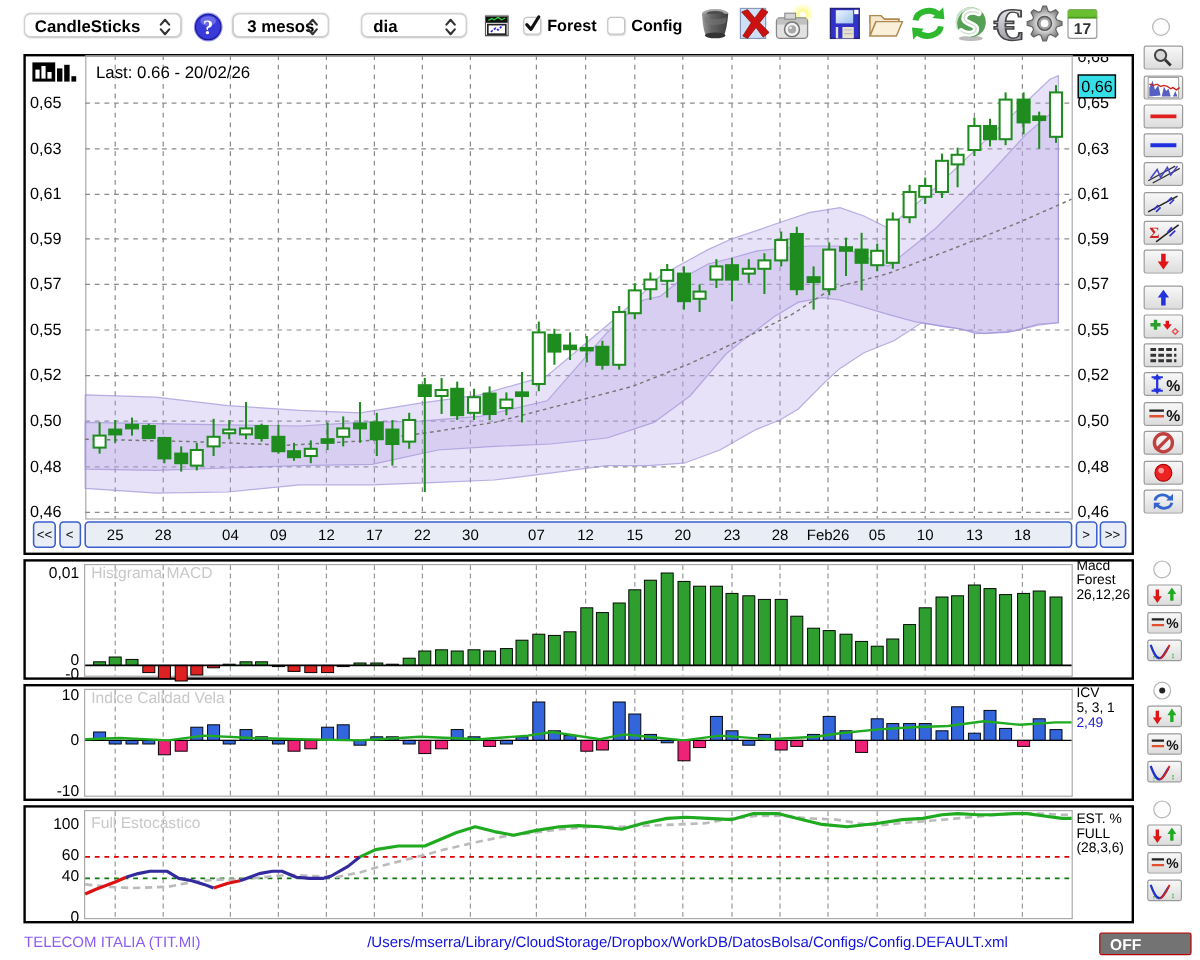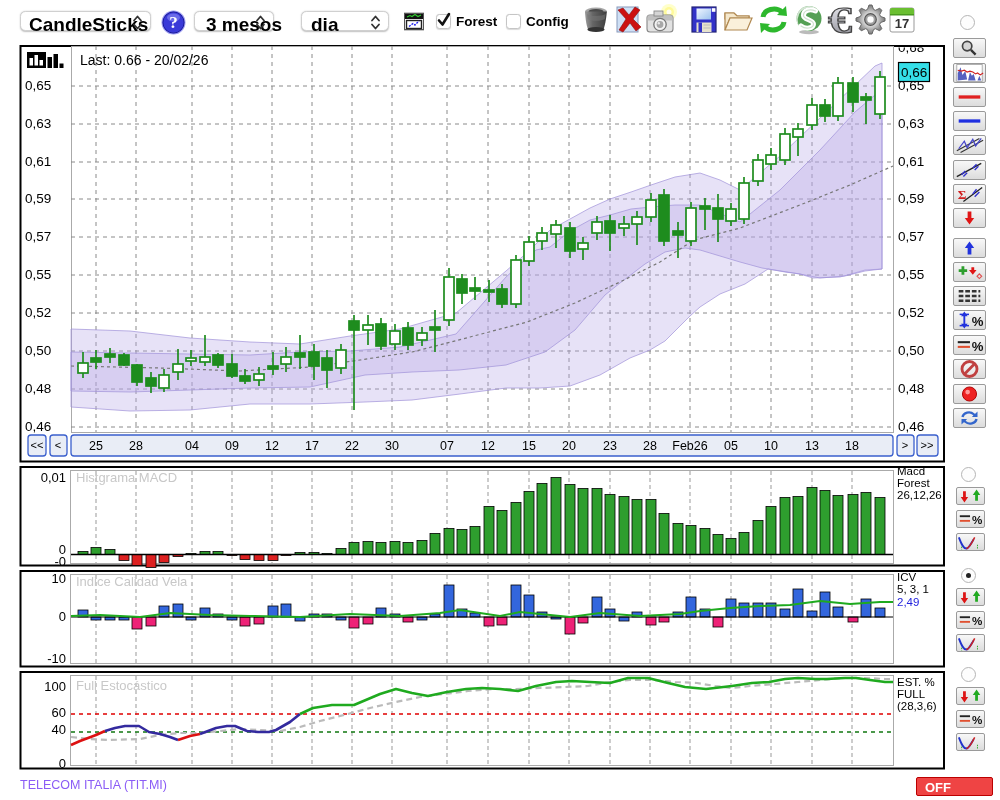--- a/index.html
+++ b/index.html
@@ -1,18 +1,18 @@
 <!DOCTYPE html>
 <html><head><meta charset="utf-8"><style>
 * { margin:0; padding:0; box-sizing:border-box; }
 html,body { width:1000px; height:800px; background:#fff; font-family:"Liberation Sans", sans-serif; overflow:hidden; }
 #stage { position:relative; width:1000px; height:800px; }
 .popup { position:absolute; top:11px; height:20px; background:#fff; border:1px solid #d0d0d0;
   border-radius:5.5px; box-shadow:0 0.5px 1.5px rgba(0,0,0,0.25); }
-.ptxt { position:absolute; top:2px; font-size:19px; font-weight:600; color:#000; white-space:nowrap; }
+.ptxt { position:absolute; top:2px; font-size:14px; font-weight:600; color:#000; white-space:nowrap; }
 .chev { position:absolute; right:7px; top:3px; }
 .help { position:absolute; left:161px; top:10px; }
 .cb { position:absolute; top:14px; width:15px; height:15px; background:#fff; border:1px solid #c5c5c5;
   border-radius:3.5px; box-shadow:0 0.5px 1px rgba(0,0,0,0.15); }
 .cb svg { position:absolute; left:-1px; top:-3px; }
 .cblab { position:absolute; top:14px; font-size:13.5px; font-weight:600; color:#000; }
 .sbtn { position:absolute; background:linear-gradient(#f8f8f8,#dcdcdc); border:1px solid #9a9a9a;
   border-radius:2px; display:flex; align-items:center; justify-content:center; }
 .radio { position:absolute; width:15px; height:15px; border:1.5px solid #b5b5b5; border-radius:50%;
   background:#fdfdfd; }
@@ -757,15 +757,16 @@
     </div>
     <div class="sbtn" style="left:956px;top:733px;width:29px;height:18px">
       <svg width="29" height="18" viewBox="0 0 29 18">
         <path d="M2 4c3 8 5 12 8 12s5-6 8-10" fill="none" stroke="#2233cc" stroke-width="2"></path>
         <path d="M10 16c3 0 6-6 9-12" fill="none" stroke="#cc2222" stroke-width="1.6"></path>
         <line x1="5" y1="14" x2="5" y2="17" stroke="#22aa22" stroke-width="1" stroke-dasharray="1.5,1"></line>
         <line x1="22" y1="12" x2="22" y2="17" stroke="#22aa22" stroke-width="1" stroke-dasharray="1.5,1"></line>
       </svg>
     </div>
 <div class="status" style="left:20px;color:#8b5cf6">TELECOM ITALIA (TIT.MI)</div>
-<div style="position:absolute;left:916px;top:777px;width:77px;height:19px;background:#ef4444;border:1px solid #b00;border-radius:2px">
+<div class="status" style="left:306px;color:#1111dd">/Users/mserra/Library/CloudStorage/Dropbox/WorkDB/DatosBolsa/Configs/Config.DEFAULT.xml</div>
+<div style="position:absolute;left:916px;top:777px;width:77px;height:19px;background:#737373;border:1px solid #b00;border-radius:2px">
 <span style="position:absolute;left:8px;top:2px;font-size:13px;font-weight:bold;color:#fff">OFF</span>
     </div>
 </div>
 </body></html>

